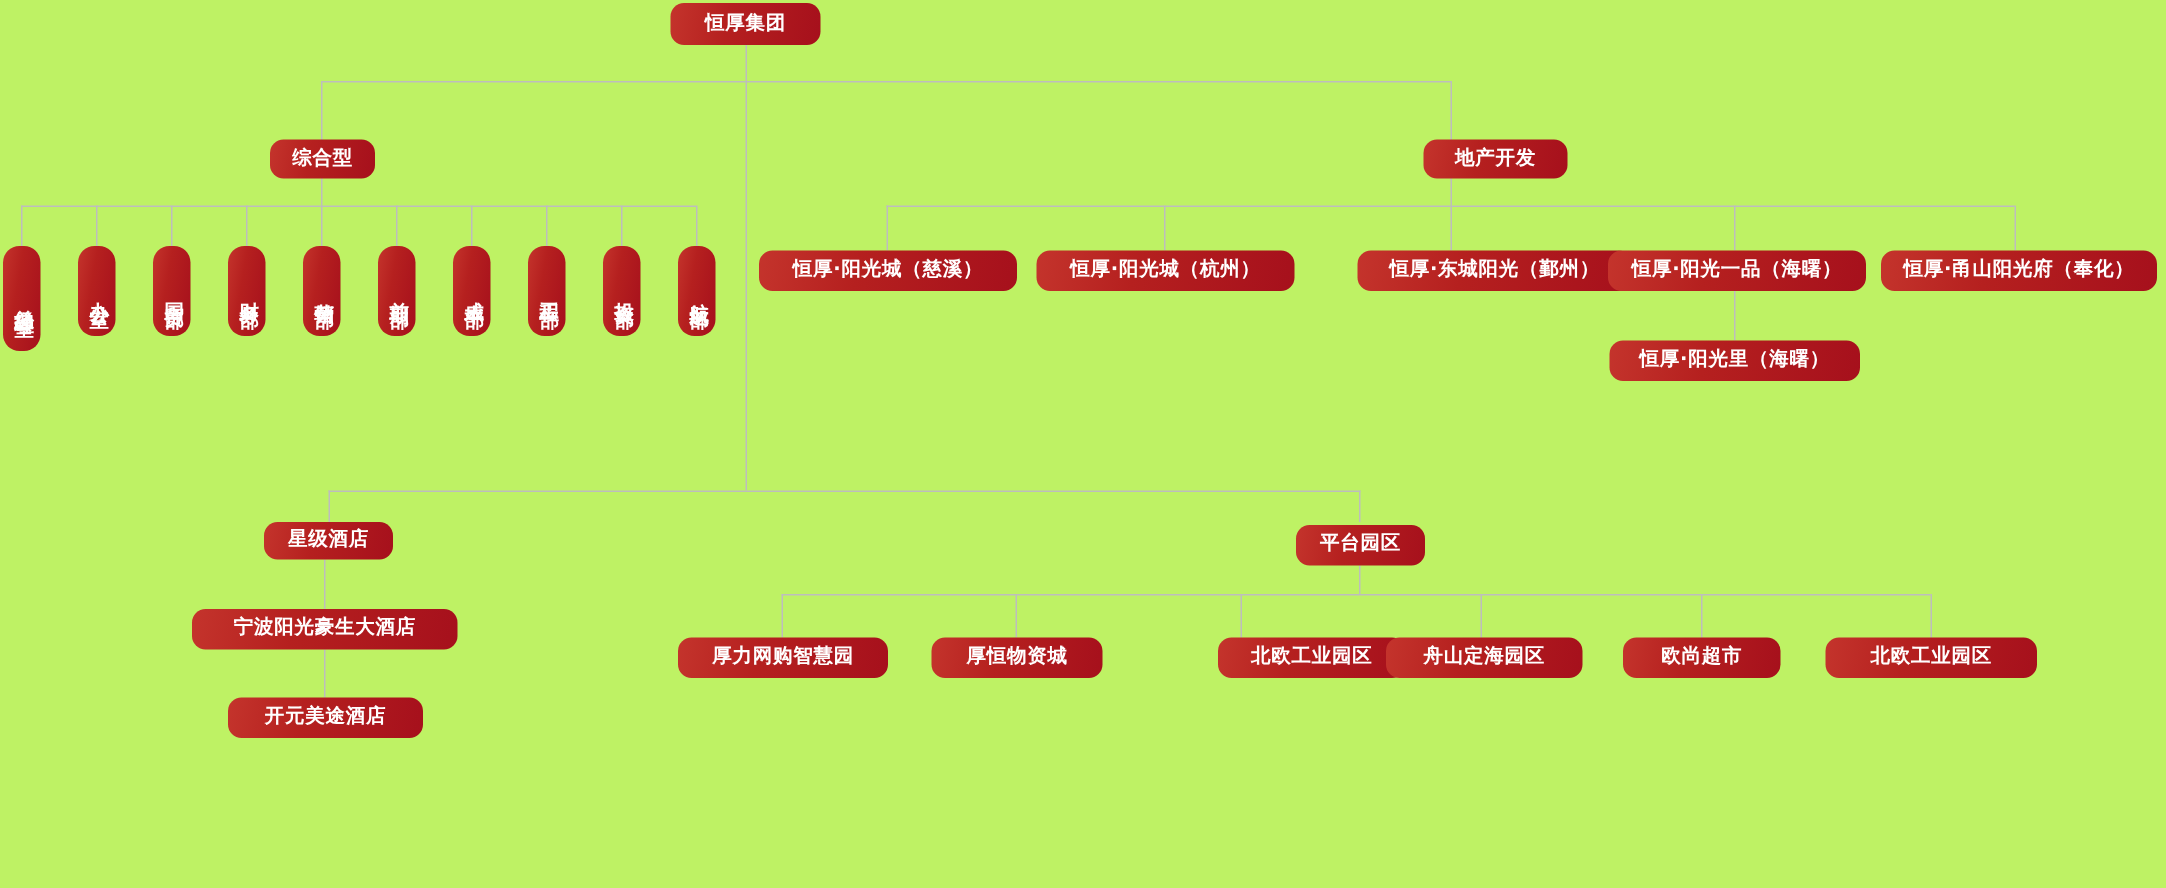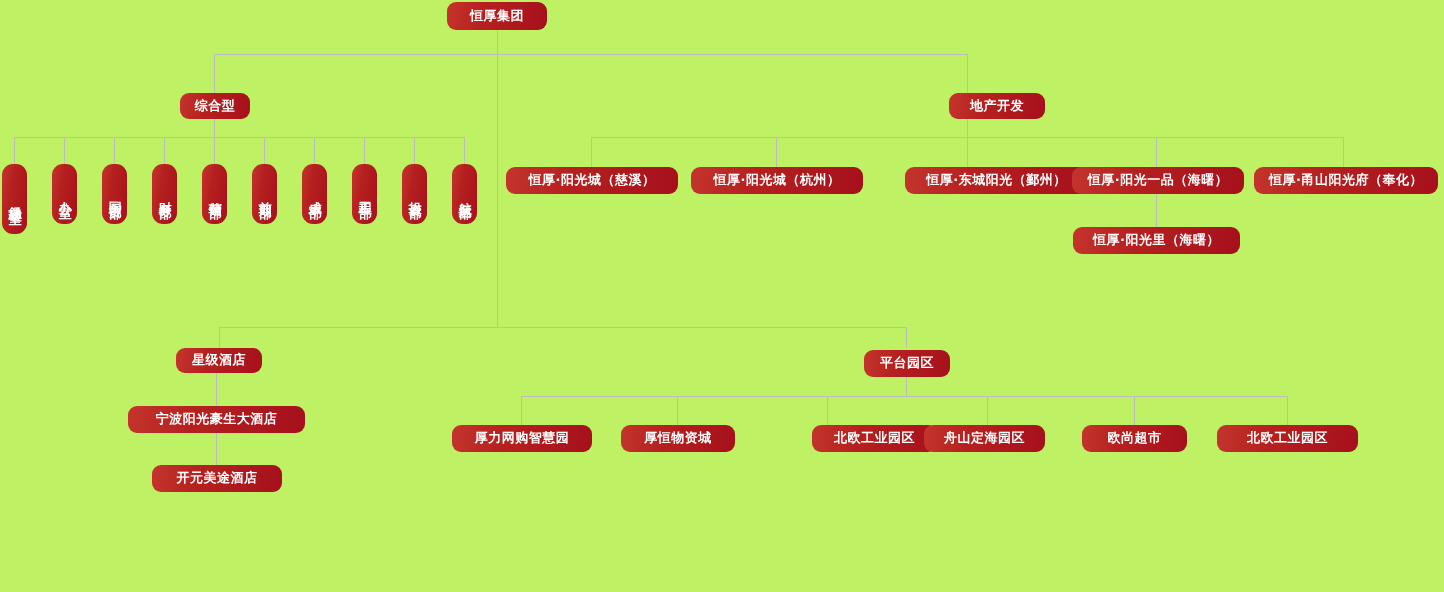--- a/index.html
+++ b/index.html
@@ -129,17 +129,17 @@
 
   <div class="node" style="left:176px; top:348px; width:86px; height:25px;">星级酒店</div>
   <div class="node" style="left:864px; top:350px; width:86px; height:27px;">平台园区</div>
 
   <div class="node" style="left:128px; top:406px; width:177px; height:27px;">宁波阳光豪生大酒店</div>
   <div class="node" style="left:152px; top:465px; width:130px; height:27px;">开元美途酒店</div>
 
   <div class="node" style="left:452px;  top:425px; width:140px; height:27px;">厚力网购智慧园</div>
   <div class="node" style="left:621px;  top:425px; width:114px; height:27px;text-align:center;">厚恒物资城</div>
   <div class="node" style="left:765px;  top:425px; width:125px; height:27px;margin-left:47px;">北欧工业园区</div>
-  <div class="node" style="left:924px;  top:425px; width:121px; height:27px;">舟山定海园区</div>
+  <div class="node" style="left:924px;  top:425px; width:131px; height:27px;">舟山定海园区</div>
   <div class="node" style="left:1082px; top:425px; width:105px; height:27px;">欧尚超市</div>
   <div class="node" style="left:1217px; top:425px; width:141px; height:27px;">北欧工业园区</div>
 
 </div>
 
 </body></html>

